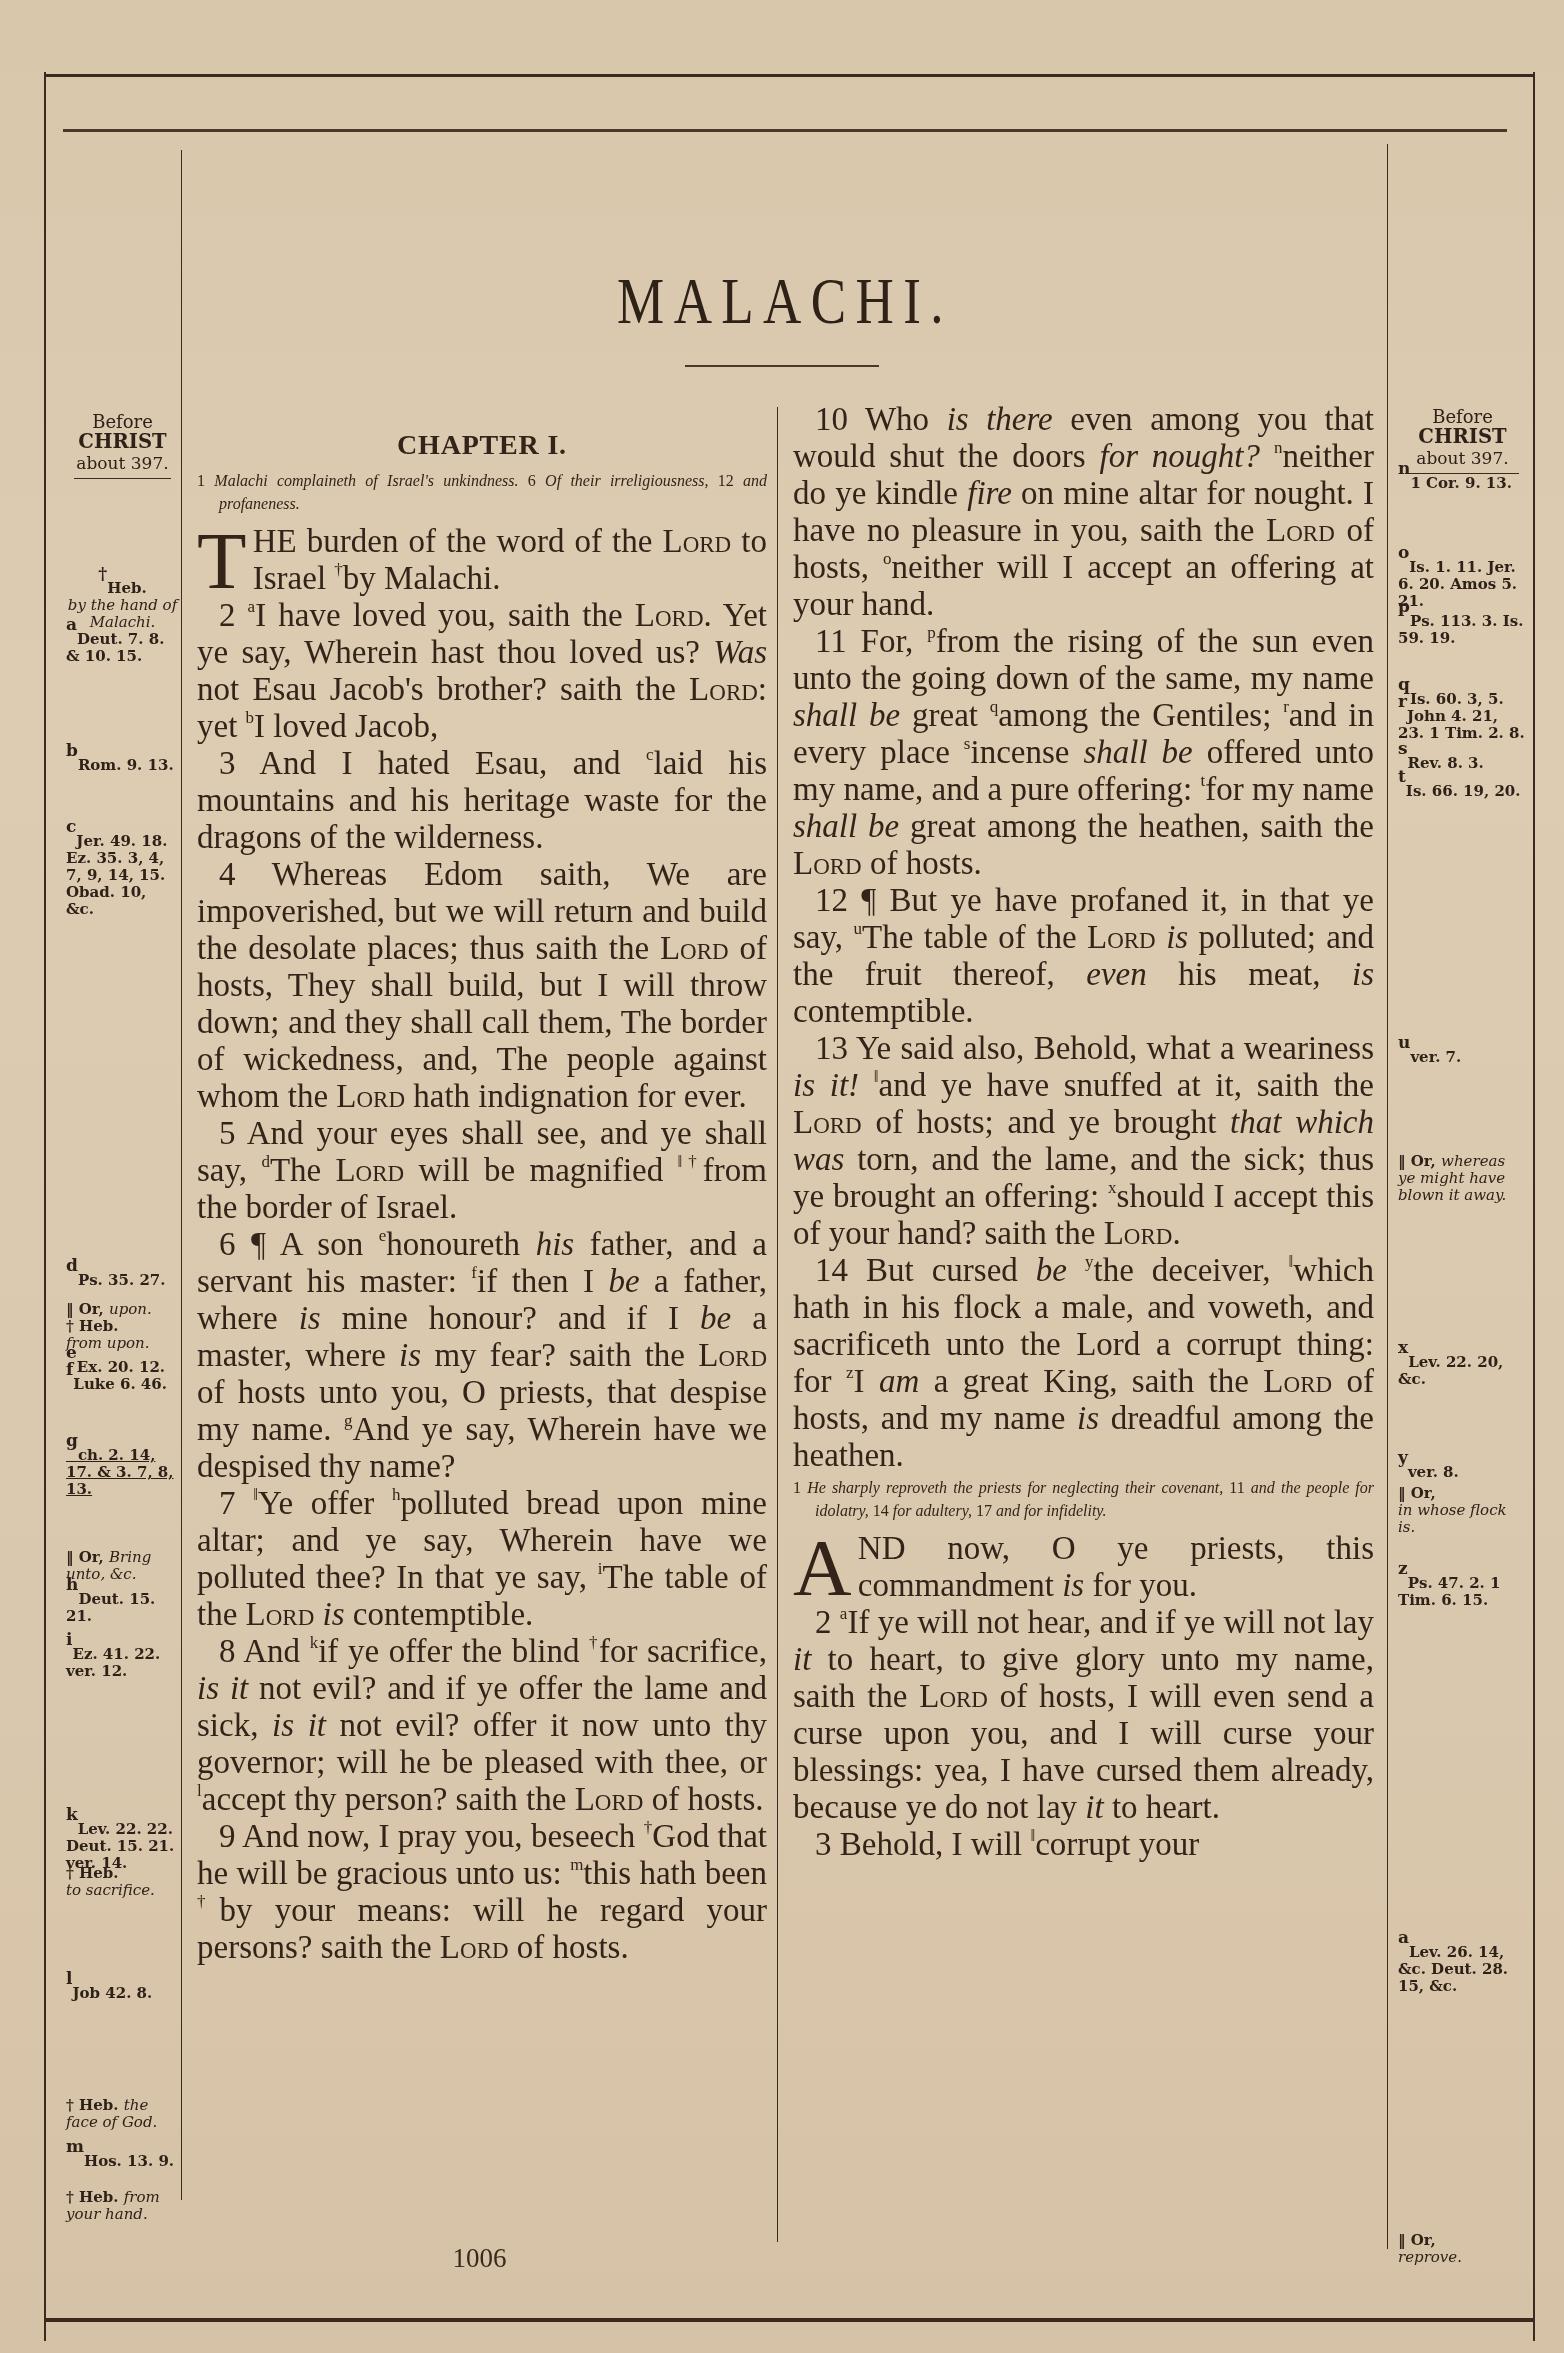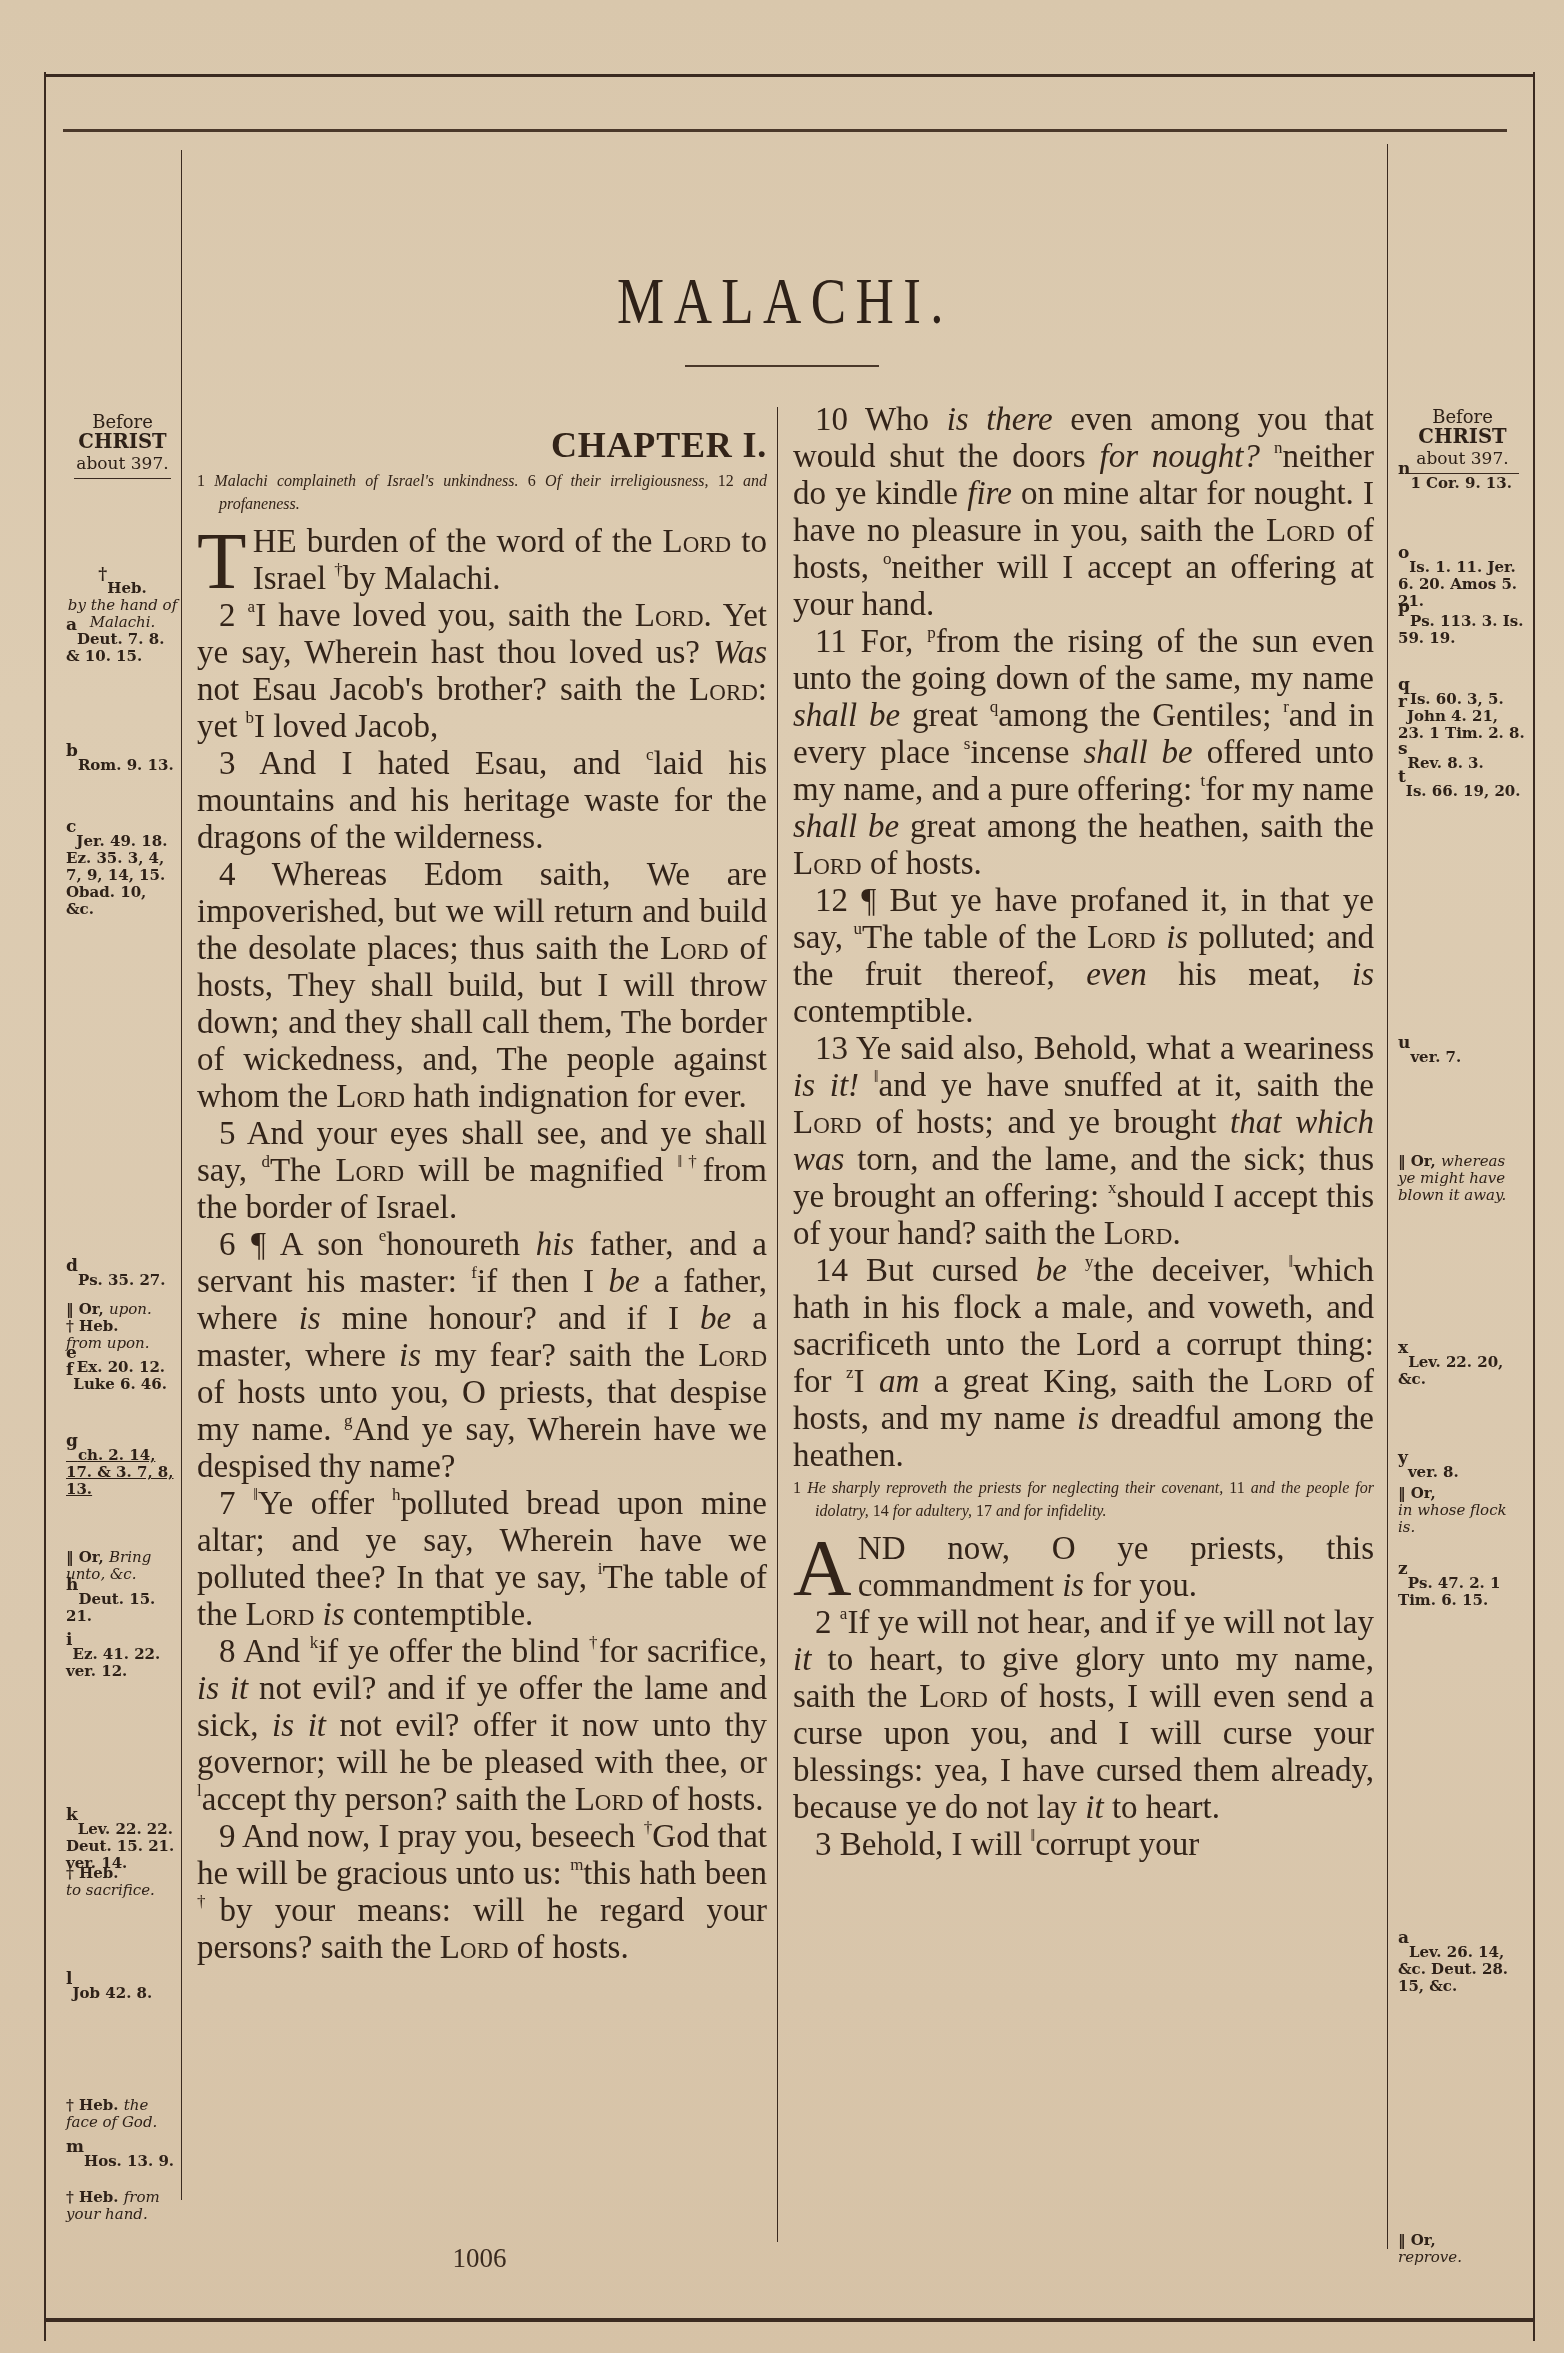--- a/index.html
+++ b/index.html
@@ -25,21 +25,21 @@
   .book-title {
     position:absolute; left:182px; width:1206px; top:270px; text-align:center;
     font-family:"Liberation Serif","DejaVu Serif",serif;
     font-size:53px; letter-spacing:9.4px; color:#2e2118; transform:scaleY(1.25);
   }
   .title-rule { position:absolute; left:685px; top:365px; width:194px; border-top:2.3px solid #4a382a; }
 
   .col { position:absolute; font-family:"Liberation Serif","DejaVu Serif",serif; font-size:33px; line-height:37px; text-align:justify; color:#332419; }
   .col-left { left:197px; top:423px; width:570px; }
   .col-right { left:793px; top:401px; width:581px; }
-  .chapter-head { text-align:right; font-size:36px; letter-spacing:0.8px; line-height:44px; margin:0; }
+  .chapter-head { text-align:center; font-size:28px; letter-spacing:0.8px; line-height:44px; margin:0; }
   .chapter-summary { font-size:16px; line-height:23.5px; font-style:italic; text-align:justify; margin:1.6px 0 7.8px 0; padding-left:22px; text-indent:-22px; }
   .chapter-summary .num { font-style:normal; }
   .verse { margin:0; text-indent:22px; }
   .verse.first { text-indent:0; }
   .dropcap { float:left; font-size:81px; line-height:67px; margin:4.7px 6.3px 0 0; }
   .sc { font-variant:small-caps; }
   i, .it { font-style:italic; }
   sup { font-size:17px; vertical-align:14px; line-height:0; }
 
   .page-num { position:absolute; left:182px; width:595px; top:2243px; text-align:center; font-size:27px; font-family:"Liberation Serif",serif; }

